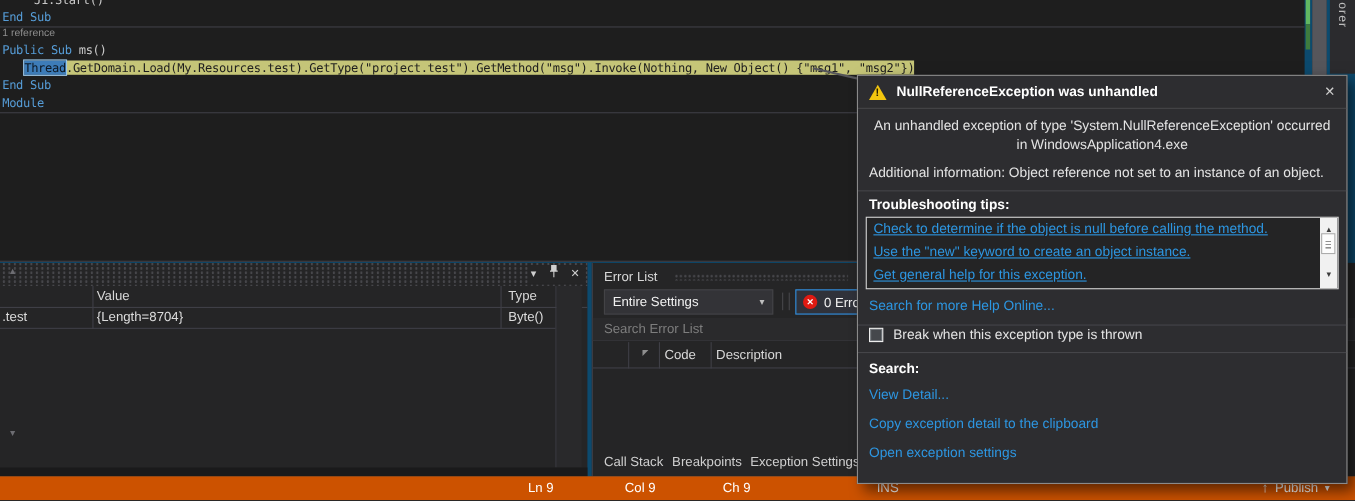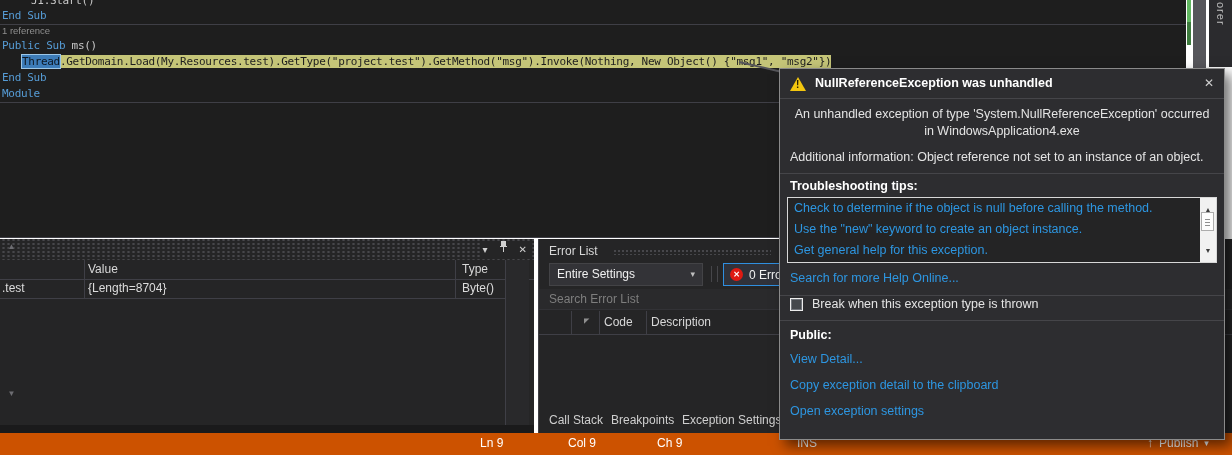--- a/index.html
+++ b/index.html
@@ -1,17 +1,17 @@
 <!DOCTYPE html>
 <html><head>
 <meta charset="utf-8">
 <style>
   * { margin:0; padding:0; box-sizing:border-box; }
   body { background:#111; }
-  .screen { position:relative; width:1232px; height:455px; background:#ffffff;
+  .screen { position:relative; width:1232px; height:455px; background:#0c4a6e;
             overflow:hidden; font-family:"Liberation Sans",sans-serif; }
 
   
   .editor { position:absolute; left:0; top:0; width:1186px; height:238px;
             border-bottom:1px solid #3F3F46; background:#1E1E1E;
             font-family:"DejaVu Sans Mono",monospace; font-size:11px;
             letter-spacing:-0.3px; color:#C8C8C8; }
   .code-line { position:absolute; left:0; height:16px; line-height:16px; white-space:pre; }
   .cl1 { top:-7px; padding-left:31px; }
   .cl2 { top:8px;  padding-left:2px; }
@@ -121,21 +121,21 @@
   .dlg-close { color:#CFCFCF; font-size:12px; cursor:default; }
   .dlg-p1 { margin:7px 10px 0;text-align:center; }
   .dlg-p2 { margin:9px 10px 7px; }
   .dlg-div { border-top:1px solid #454549; }
   .dlg-h { font-weight:bold; color:#FFF; }
   .h-tips { margin:4px 10px 2px; }
   .h-exc  { margin:6px 10px 8px; }
   .h-act  { margin:6px 10px 7px; }
   .tips-box { margin:0 7px; height:66px; border:1px solid #D8D8D8; background:#242425;
             position:relative; overflow:hidden; padding-right:17px; }
-  .tip { color:#2D96E1; line-height:21px; padding-left:6px; cursor:pointer; white-space:nowrap; }
+  .tip { color:#2D96E1; line-height:21px; padding-left:6px; cursor:pointer; white-space:nowrap;text-decoration:underline; }
   .tips-sb { position:absolute; right:0; top:0; width:16px; height:100%; background:#F1F1F1;
             color:#3C3C3C; font-size:7px; text-align:center; }
   .tsb-up { position:absolute; top:3px; left:0; right:0; }
   .tsb-dn { position:absolute; bottom:3px; left:0; right:0; }
   .tips-thumb { position:absolute; top:14px; left:1px; width:13px; height:19px;
             background:#FDFDFD; border:1px solid #ACACAC; }
   .tips-thumb::after { content:""; position:absolute; left:3px; right:3px; top:6px; height:7px;
             background:repeating-linear-gradient(#8F8F8F 0 1px,transparent 1px 3px); }
   .link { color:#2D96E1; cursor:pointer; }
   .dlg-morehelp { margin:7px 10px 8px; }
@@ -257,19 +257,19 @@
         <span class="tsb-dn">▼</span>
       </div>
     </div>
     <div class="link dlg-morehelp">Search for more Help Online...</div>
     <div class="dlg-div"></div>
     <div class="dlg-chkrow">
       <div class="chk"></div>
       <span>Break when this exception type is thrown</span>
     </div>
     <div class="dlg-div"></div>
-    <div class="dlg-h h-act">Public:</div>
+    <div class="dlg-h h-act">Search:</div>
     <div class="link dlg-action">View Detail...</div>
     <div class="link dlg-action">Copy exception detail to the clipboard</div>
     <div class="link dlg-action">Open exception settings</div>
   </div>
 
 </div>
 
 </body></html>

